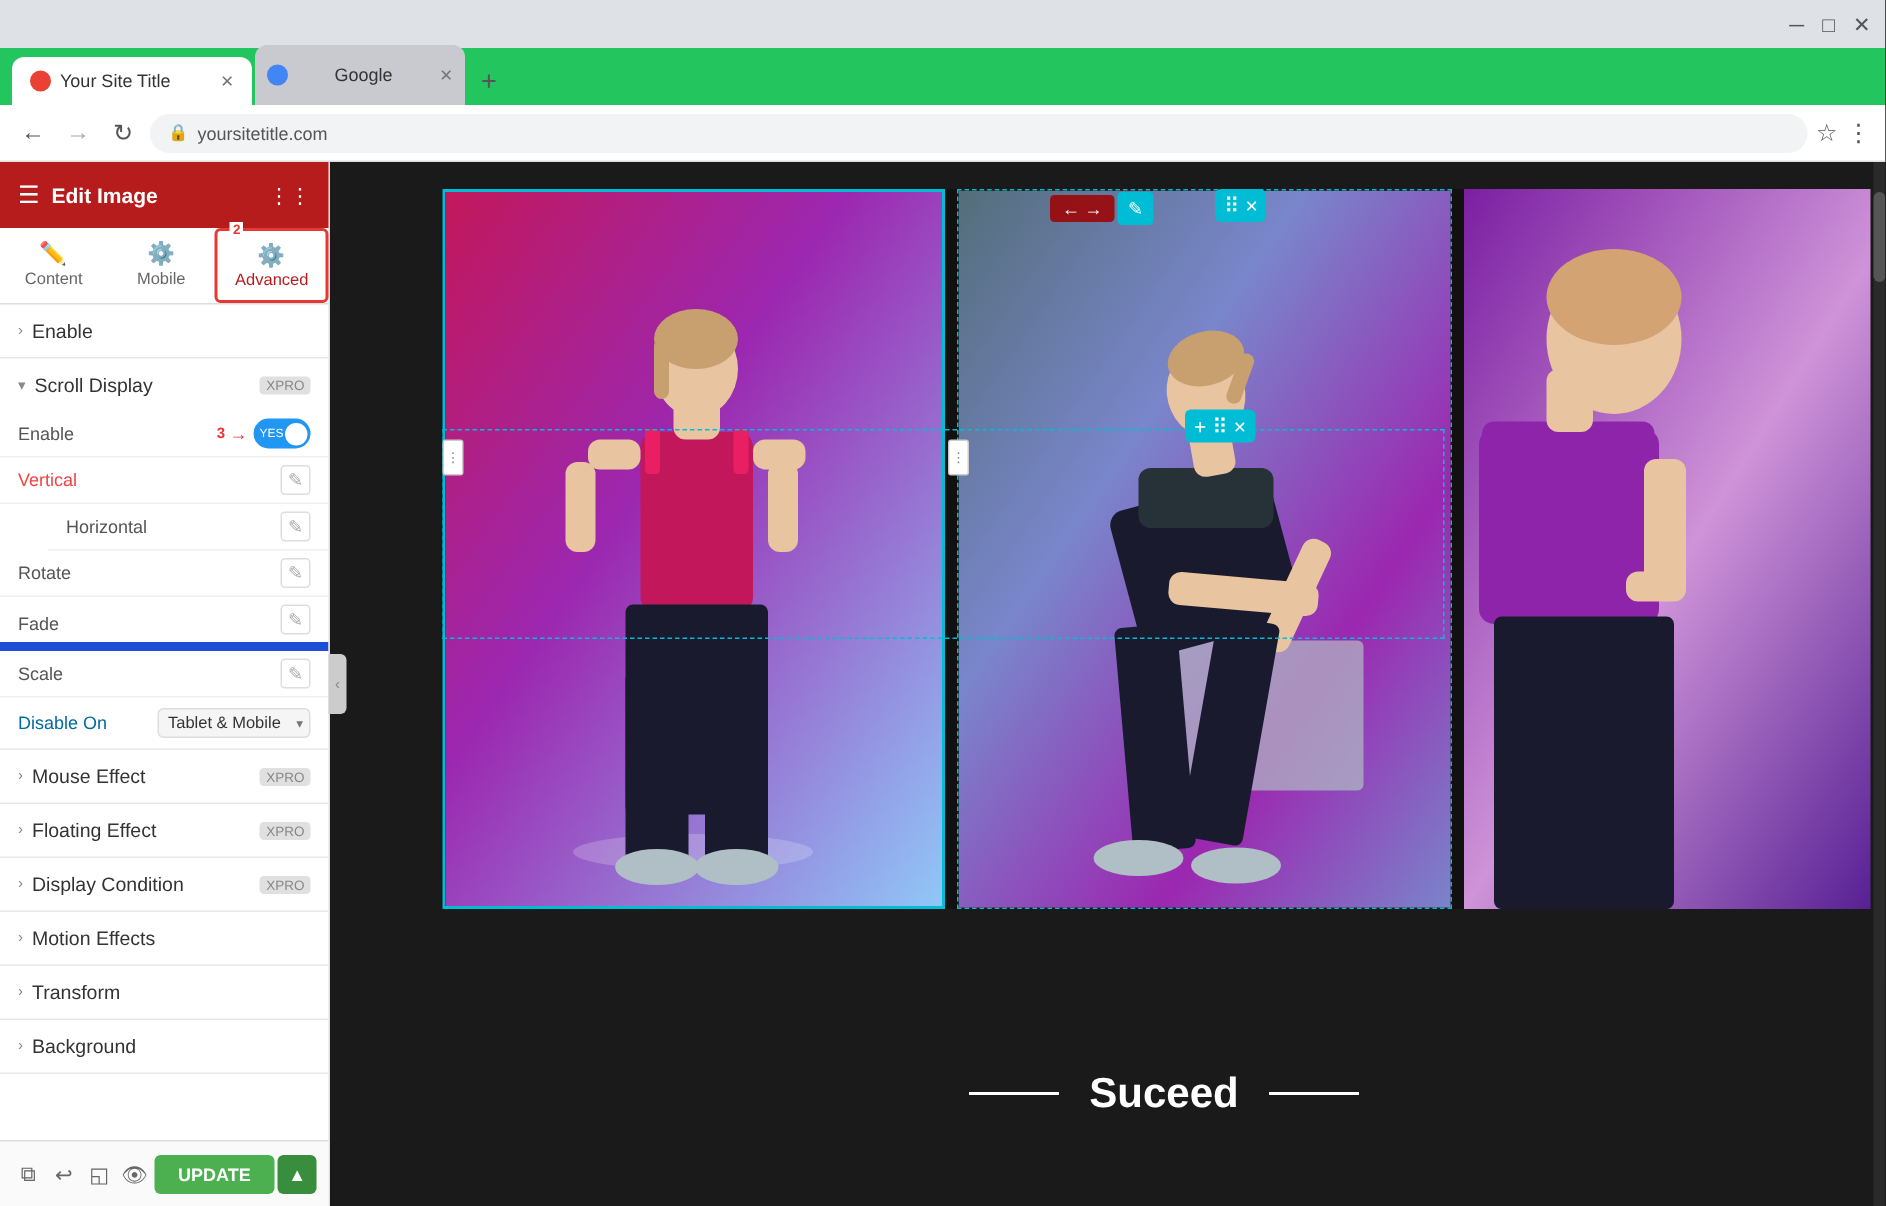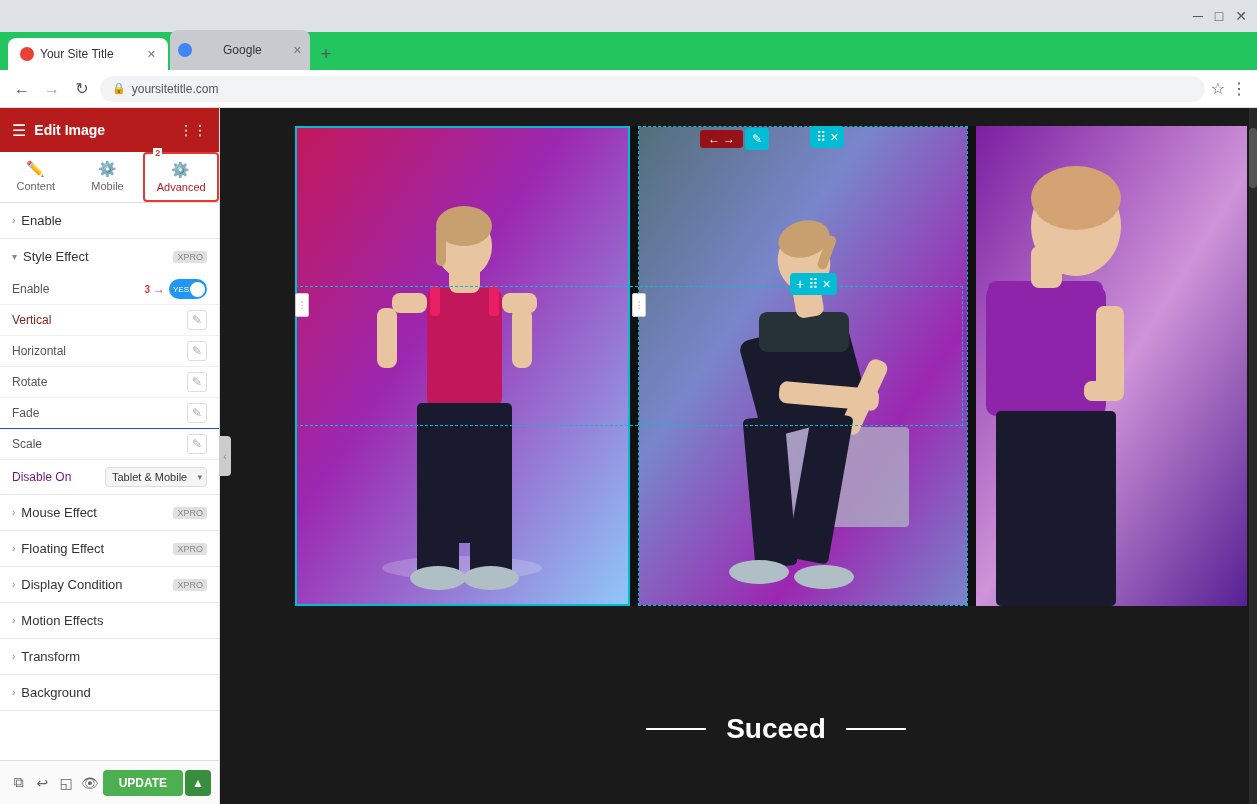--- a/index.html
+++ b/index.html
@@ -73,63 +73,63 @@
       <div style="border-bottom:1px solid #e8e8e8;">
         <div style="display:flex; align-items:center; padding:10px 12px; cursor:pointer; font-size:13px; color:#333; font-weight:500;">
           <span style="font-size:10px; margin-right:6px; color:#888;">›</span>
           <span>Enable</span>
         </div>
       </div>
 
       <div style="border-bottom:1px solid #e8e8e8;">
         <div style="display:flex; align-items:center; padding:10px 12px; cursor:pointer; font-size:13px; color:#333; font-weight:500;">
           <span style="font-size:10px; margin-right:6px; color:#888;">▾</span>
-          <span>Style Effect</span>
+          <span>Scroll Display</span>
           <span style="margin-left:auto; background:#e0e0e0; color:#888; font-size:9px; padding:1px 4px; border-radius:3px;">XPRO</span>
         </div>
 
         <div style="display:flex; align-items:center; padding:5px 12px; border-bottom:1px solid #f0f0f0;">
           <span style="font-size:12px; color:#555; flex:1;">Enable</span>
           <div style="display:flex; align-items:center; gap:3px; margin-right:4px;">
             <span style="font-size:10px; color:#e53935; font-weight:bold;">3</span>
             <span style="color:#e53935; font-size:12px;">→</span>
           </div>
           <div style="width:38px; height:20px; background:#2196F3; border-radius:10px; position:relative; cursor:pointer;">
             <span style="font-size:8px; color:#fff; position:absolute; left:4px; top:50%; transform:translateY(-50%);">YES</span>
             <div style="width:15px; height:15px; background:#fff; border-radius:50%; position:absolute; top:2.5px; right:2px;"></div>
           </div>
         </div>
 
         <div style="display:flex; align-items:center; padding:5px 12px; border-bottom:1px solid #f0f0f0;">
-          <span style="font-size:12px; color:#7f1d1d; flex:1;">Vertical</span>
-          <span style="width:20px; height:20px; display:flex; align-items:center; justify-content:center; color:#aaa; cursor:pointer; font-size:12px; border:1px solid #ddd; border-radius:3px;">✎</span>
-        </div>
-
-        <div style="display:flex; align-items:center; padding:5px 12px; border-bottom:1px solid #f0f0f0;">
+          <span style="font-size:12px; color:#ef4444; flex:1;">Vertical</span>
+          <span style="width:20px; height:20px; display:flex; align-items:center; justify-content:center; color:#aaa; cursor:pointer; font-size:12px; border:1px solid #ddd; border-radius:3px;">✎</span>
+        </div>
+
+        <div style="display:flex; align-items:center; padding:5px 12px; border-bottom:1px solid #f0f0f0;margin-left:32px;">
           <span style="font-size:12px; color:#555; flex:1;">Horizontal</span>
           <span style="width:20px; height:20px; display:flex; align-items:center; justify-content:center; color:#aaa; cursor:pointer; font-size:12px; border:1px solid #ddd; border-radius:3px;">✎</span>
         </div>
 
         <div style="display:flex; align-items:center; padding:5px 12px; border-bottom:1px solid #f0f0f0;">
           <span style="font-size:12px; color:#555; flex:1;">Rotate</span>
           <span style="width:20px; height:20px; display:flex; align-items:center; justify-content:center; color:#aaa; cursor:pointer; font-size:12px; border:1px solid #ddd; border-radius:3px;">✎</span>
         </div>
 
-        <div style="display:flex; align-items:center; padding:5px 12px; border-bottom:1px solid #1d4ed8;">
+        <div style="display:flex; align-items:flex-end; padding:5px 12px; border-bottom:6px solid #1d4ed8;">
           <span style="font-size:12px; color:#555; flex:1;">Fade</span>
           <span style="width:20px; height:20px; display:flex; align-items:center; justify-content:center; color:#aaa; cursor:pointer; font-size:12px; border:1px solid #ddd; border-radius:3px;">✎</span>
         </div>
 
         <div style="display:flex; align-items:center; padding:5px 12px; border-bottom:1px solid #f0f0f0;">
           <span style="font-size:12px; color:#555; flex:1;">Scale</span>
           <span style="width:20px; height:20px; display:flex; align-items:center; justify-content:center; color:#aaa; cursor:pointer; font-size:12px; border:1px solid #ddd; border-radius:3px;">✎</span>
         </div>
 
         <div style="display:flex; align-items:center; padding:7px 12px;">
-          <span style="font-size:12px; color:#701a75; flex:1;">Disable On</span>
+          <span style="font-size:12px; color:#0369a1; flex:1;">Disable On</span>
           <div style="position:relative;">
             <select style="background:#f5f5f5; border:1px solid #ddd; border-radius:4px; font-size:11px; color:#333; padding:3px 18px 3px 6px; appearance:none; cursor:pointer; -webkit-appearance:none;">
               <option>None</option>
               <option>Mobile</option>
               <option>Tablet</option>
               <option selected="">Tablet &amp; Mobile</option>
               <option>Desktop</option>
             </select>
             <span style="position:absolute; right:5px; top:50%; transform:translateY(-50%); font-size:9px; color:#777; pointer-events:none;">▾</span>
           </div>

